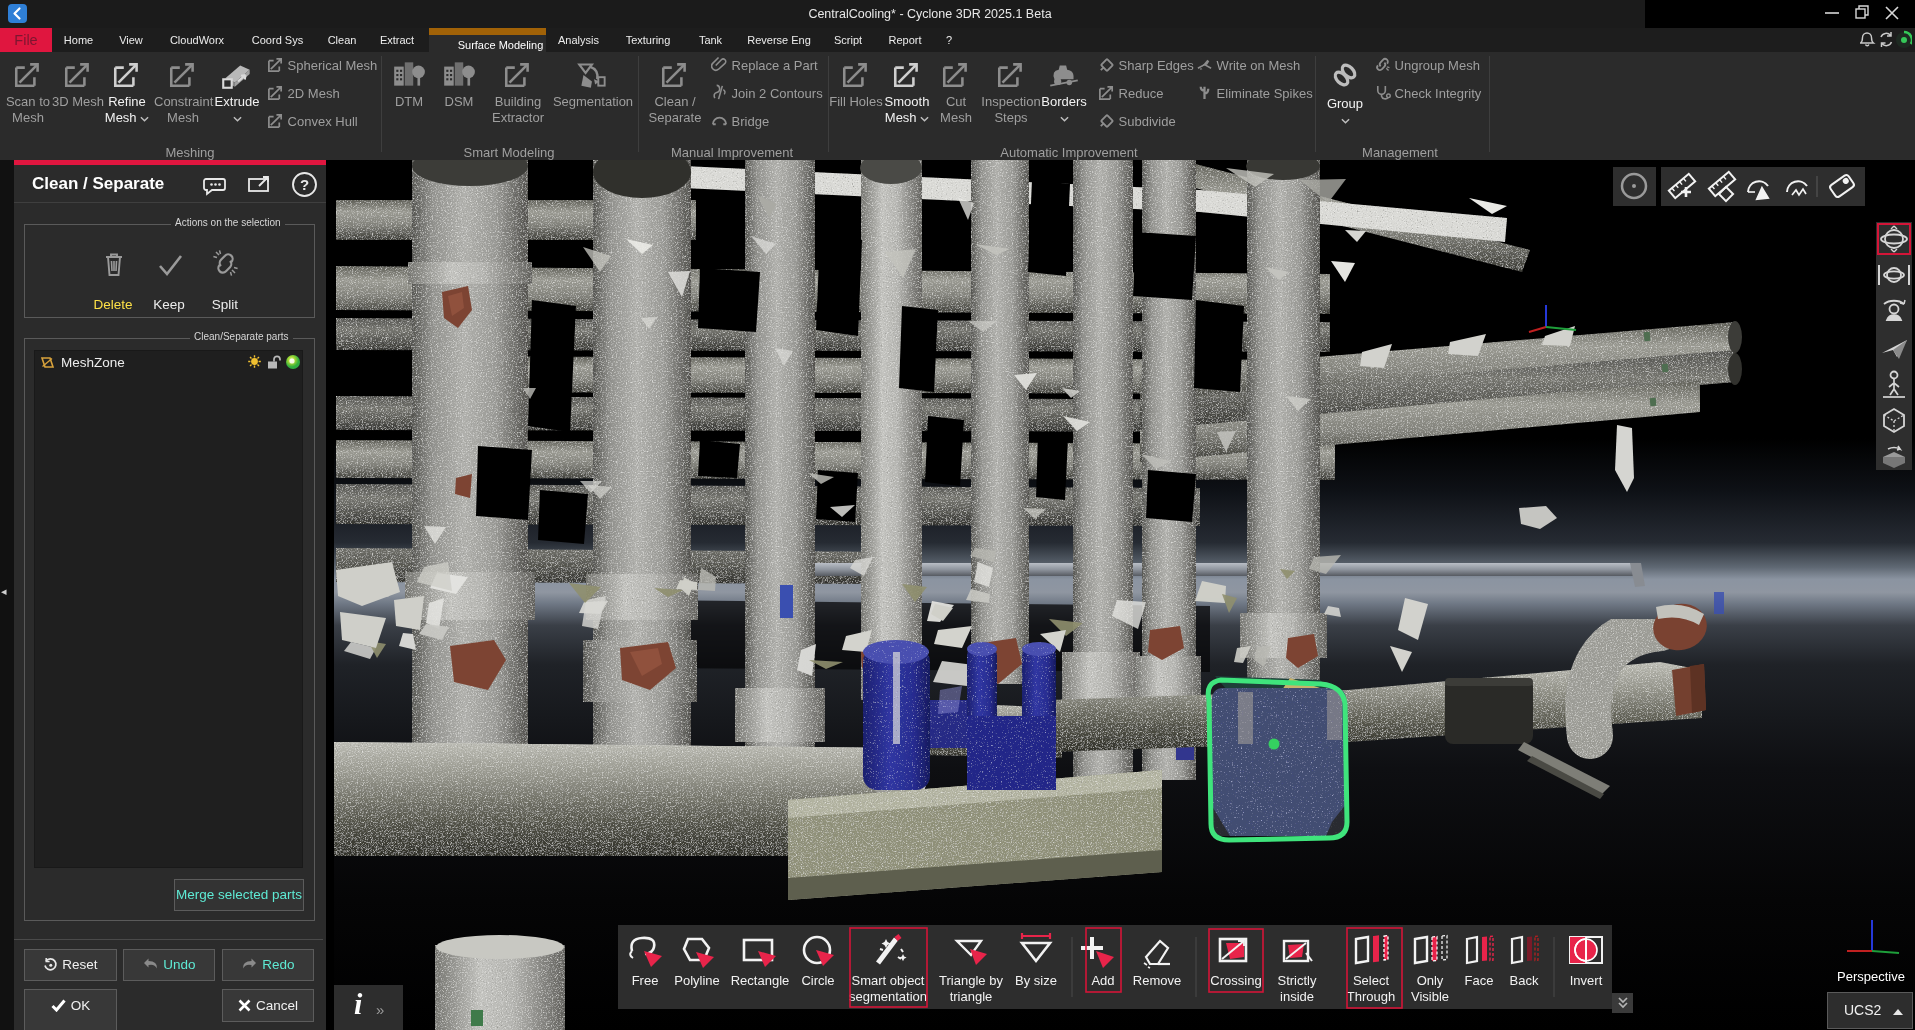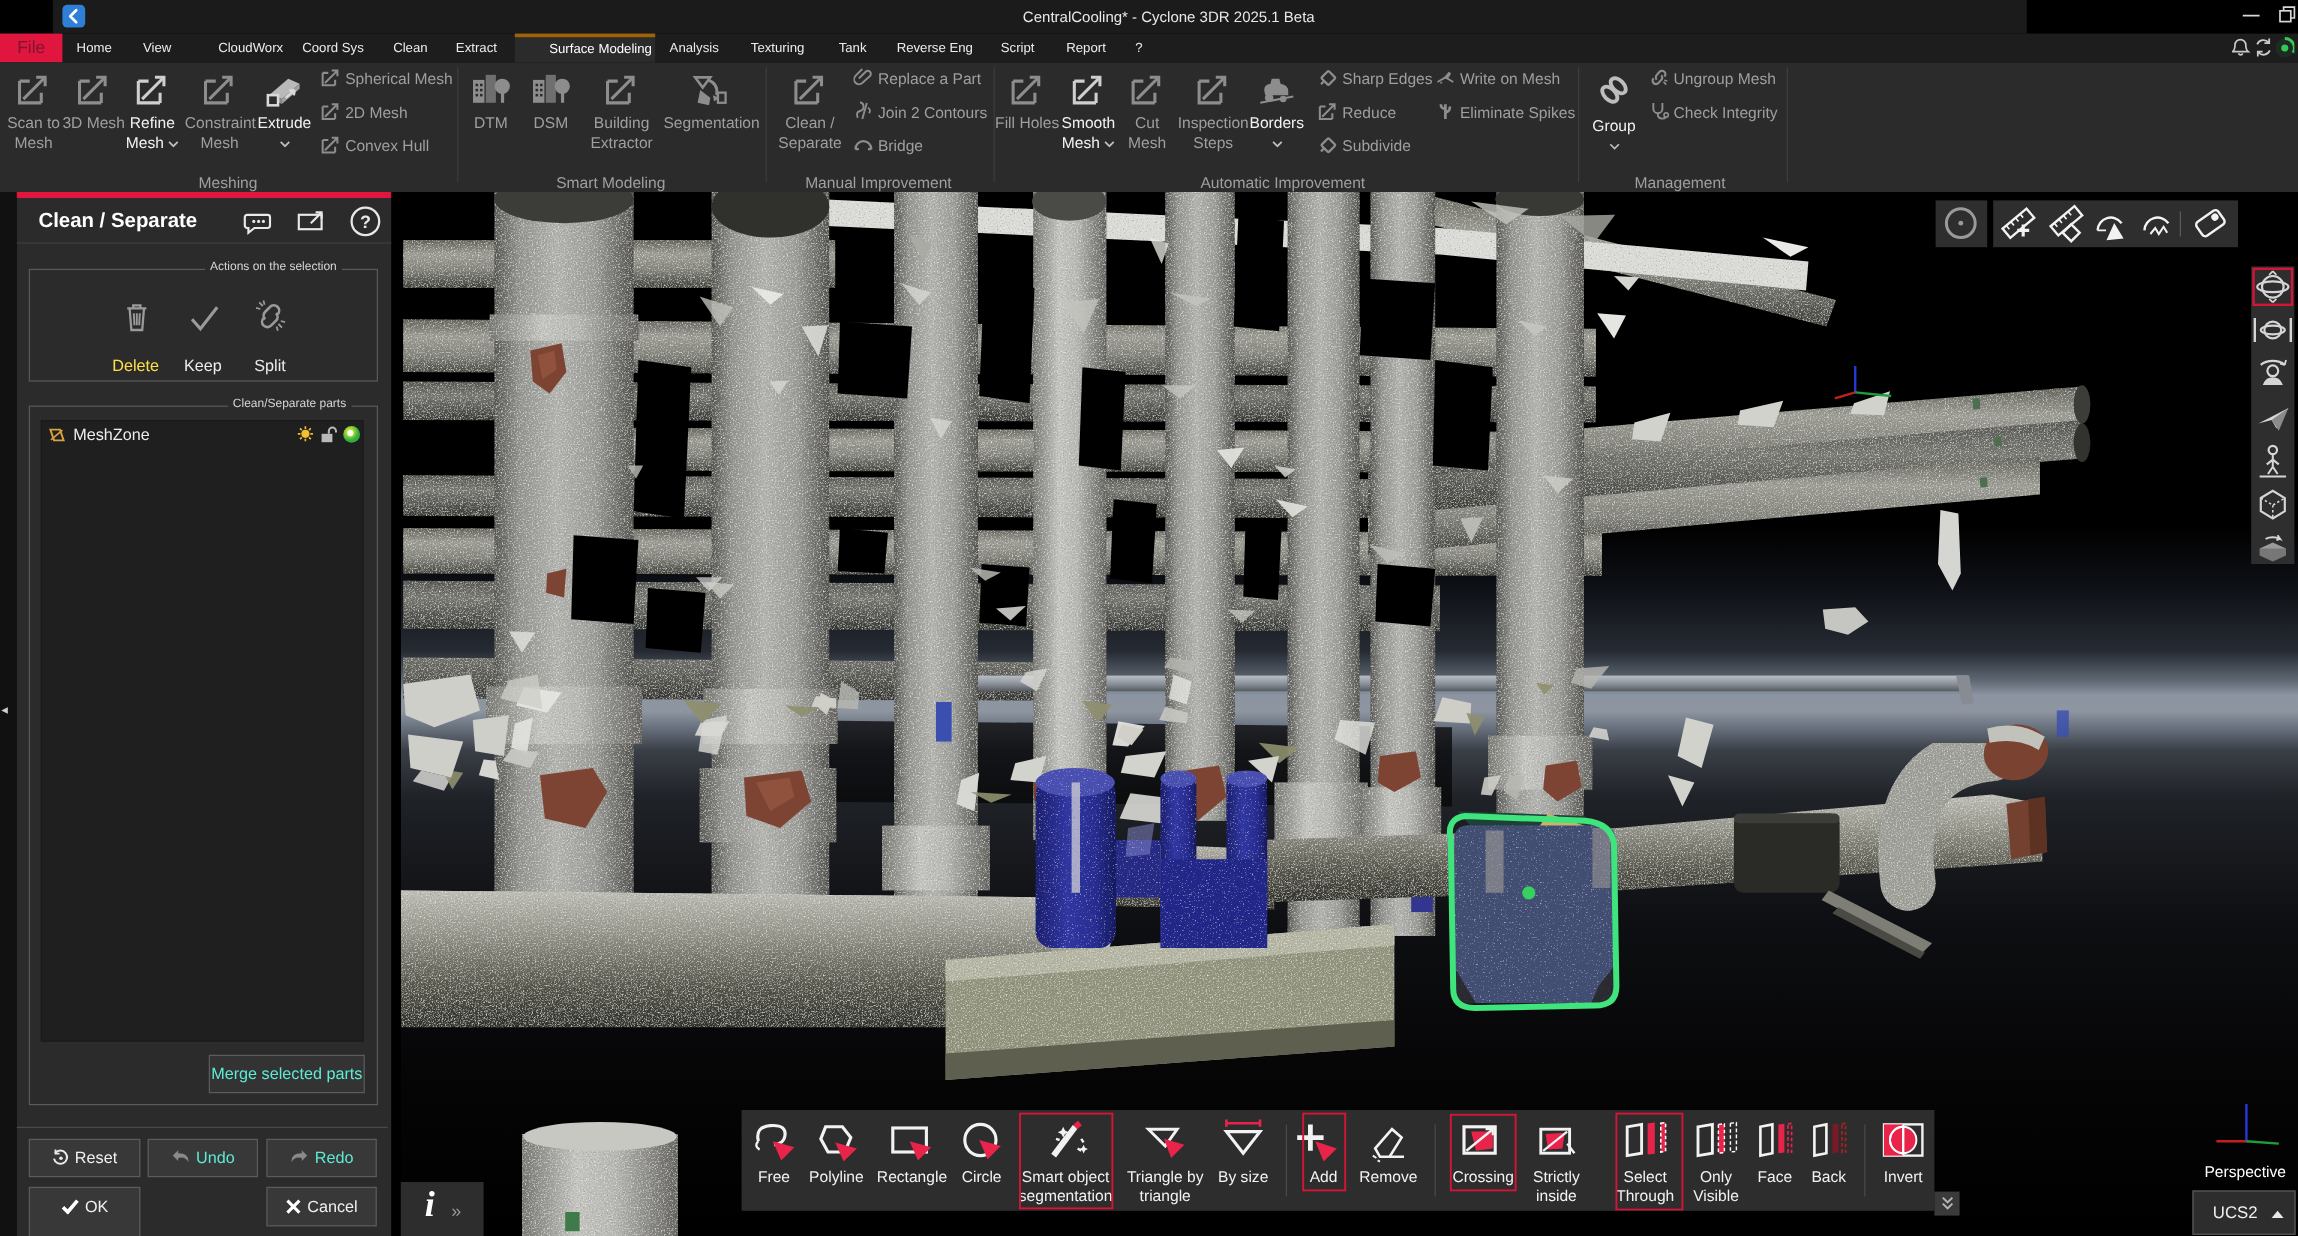--- a/index.html
+++ b/index.html
@@ -2,28 +2,28 @@
 <html><head>
 <meta charset="utf-8">
 <style>
   * { margin:0; padding:0; box-sizing:border-box; }
   html,body { width:1915px; height:1030px; background:#000; overflow:hidden; }
   body { font-family:"Liberation Sans", sans-serif; }
   #root { position:absolute; left:0; top:0; width:1915px; height:1030px; background:#000; }
   .abs { position:absolute; }
 
   
-  #titlebar { position:absolute; left:0; top:0; width:1645px; height:28px; background:#1b1b1b;margin-left:44px; }
+  #titlebar { position:absolute; left:0; top:0; width:1645px; height:28px; background:#1b1b1b; }
   #title { position:absolute; left:0; top:7px; width:1860px; text-align:center; color:#e8e8e8; font-size:12.5px; }
 
   
   #menubar { position:absolute; left:0; top:28px; width:1915px; height:24px; background:#1d1d1d; }
   .tab { position:absolute; top:0; height:24px; line-height:24px; color:#ececec; font-size:11px; text-align:center; }
   #filetab { position:absolute; left:0; top:0; width:52px; height:24px; background:#e0163f; color:#7c1630; text-align:center; line-height:24px; font-size:14.5px; }
-  #seltab { background:#2b2b2b; color:#fff; border-top:3px solid #a16207; line-height:21px;padding-left:26px; }
+  #seltab { background:#2b2b2b; color:#fff; border-top:7px solid #a16207; line-height:21px;padding-left:26px; }
 
   
   #ribbon { position:absolute; left:0; top:52px; width:1915px; height:108px; background:#2b2b2b; }
   .rdiv { position:absolute; top:4px; height:96px; width:1px; background:#3e3e3e; }
   .rlabel { position:absolute; top:93px; height:14px; color:#9f9f9f; font-size:13px; text-align:center; }
   .rbtn { position:absolute; top:6px; text-align:center; }
   .rtext { color:#9f9f9f; font-size:13px; line-height:15.5px; text-align:center; }
   .rtext.en { color:#f2f2f2; }
   .sitem { position:absolute; color:#9f9f9f; font-size:13px; white-space:nowrap; }
 
@@ -57,21 +57,21 @@
           <path d="M35 5 v-3 h9 v9 h-3"></path>
         </g>
       <path d="M62 3 l12 12 M74 3 l-12 12" stroke="#d8d8d8" stroke-width="1.6"></path>
     </svg>
   </div>
 
   <div id="menubar">
     <div id="filetab">File</div>
     <div class="tab" style="left:53px;width:51px;">Home</div>
     <div class="tab" style="left:106px;width:50px;">View</div>
-    <div class="tab" style="left:158px;width:78px;text-align:right;">CloudWorx</div>
+    <div class="tab" style="left:158px;width:78px;">CloudWorx</div>
     <div class="tab" style="left:238px;width:79px;">Coord Sys</div>
     <div class="tab" style="left:319px;width:46px;">Clean</div>
     <div class="tab" style="left:367px;width:60px;">Extract</div>
     <div class="tab" id="seltab" style="left:429px;width:117px;">Surface Modeling</div>
     <div class="tab" style="left:548px;width:61px;">Analysis</div>
     <div class="tab" style="left:611px;width:74px;">Texturing</div>
     <div class="tab" style="left:687px;width:47px;">Tank</div>
     <div class="tab" style="left:736px;width:86px;">Reverse Eng</div>
     <div class="tab" style="left:824px;width:48px;">Script</div>
     <div class="tab" style="left:874px;width:62px;">Report</div>

